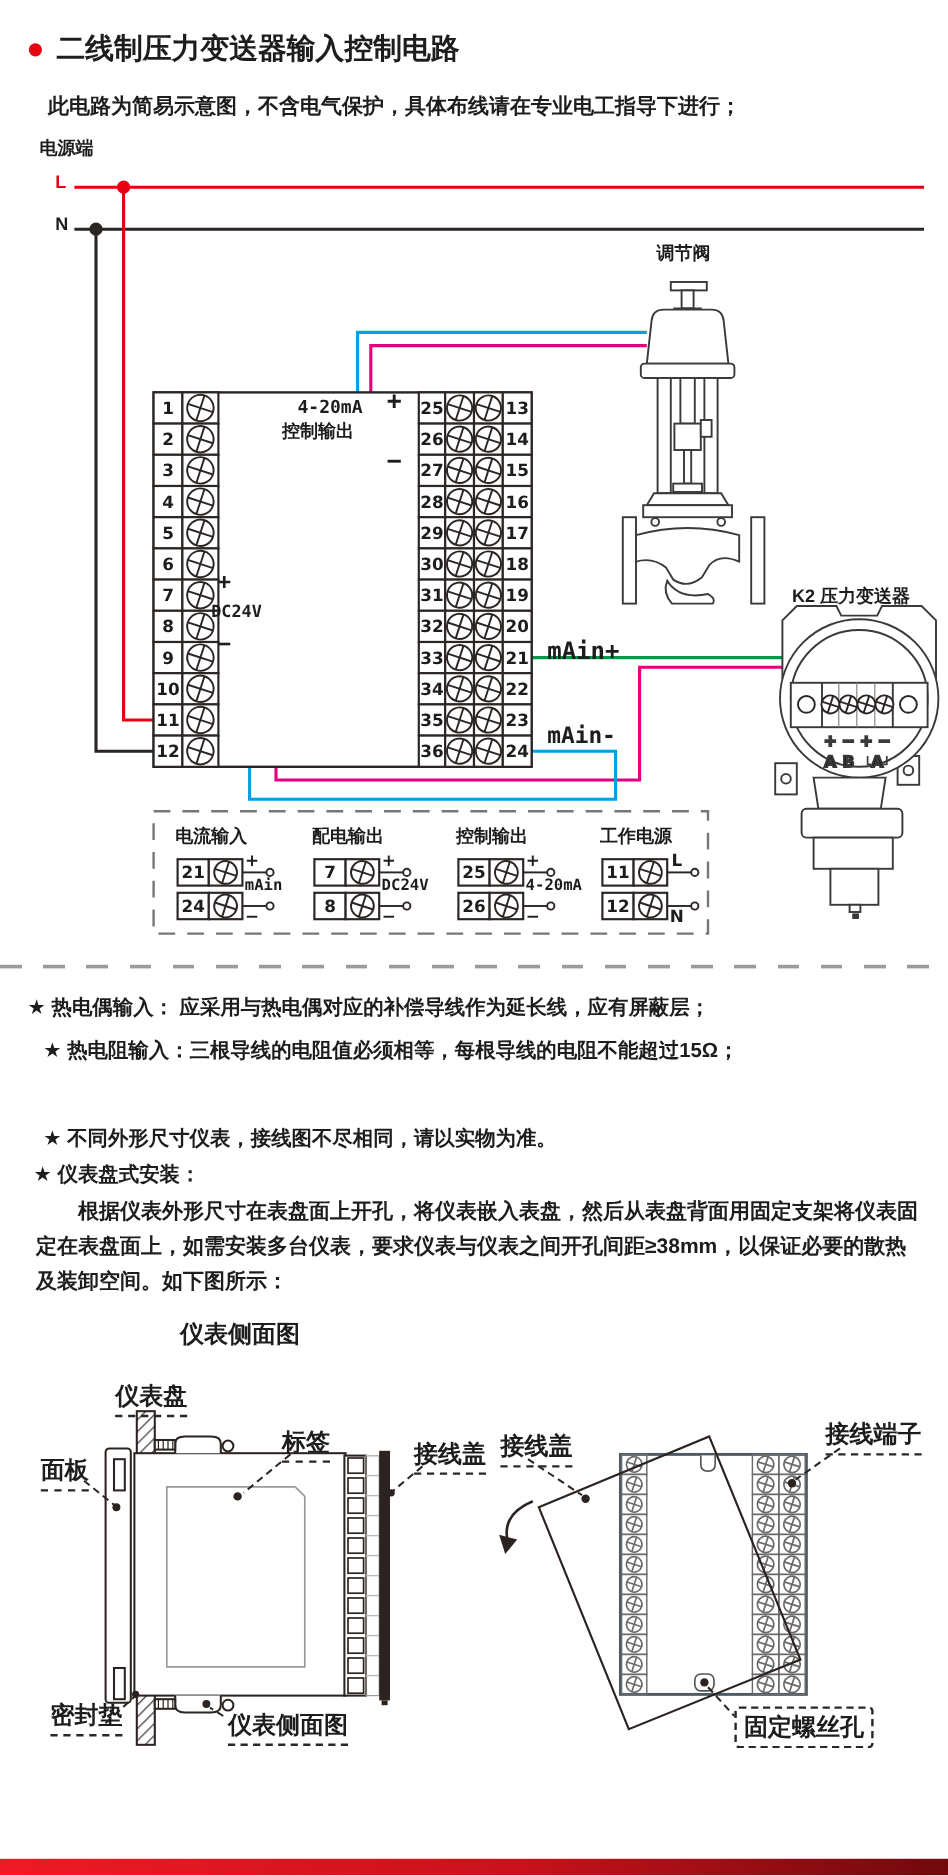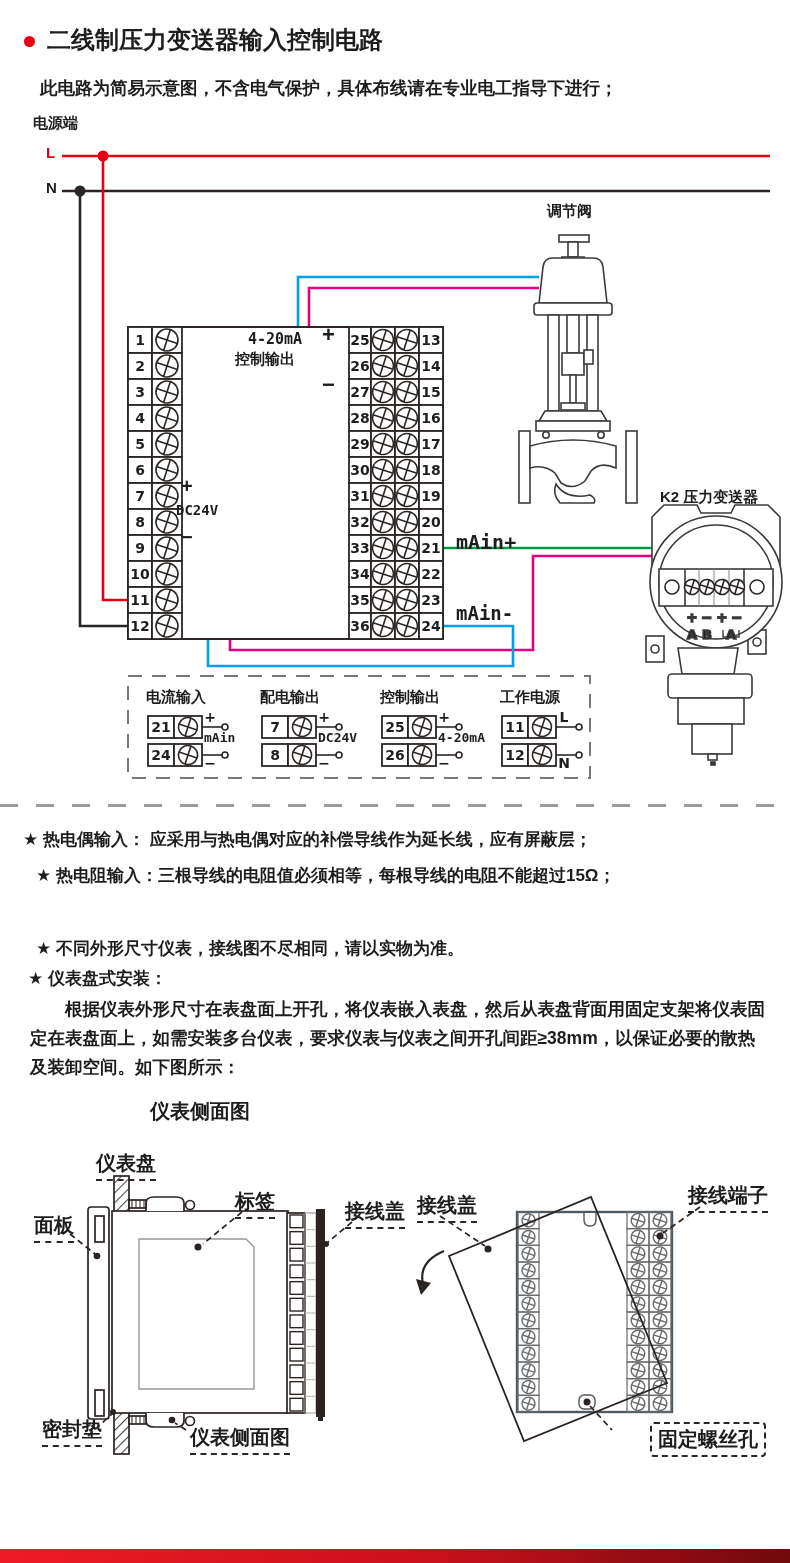--- a/index.html
+++ b/index.html
@@ -8,21 +8,21 @@
   .abs{position:absolute;}
   .b{font-weight:700;}
   .sb{font-weight:600;}
   .mono{font-family:"DejaVu Sans Mono","Liberation Mono",monospace;font-weight:700;}
   .dashu{border-bottom:2px dashed #2b2624;padding-bottom:2px;}
   .lbl{font-size:20px;font-weight:700;white-space:nowrap;text-align:right;}
   .star{font-size:17px;font-weight:600;white-space:nowrap;}
   .sep{height:3px;background:repeating-linear-gradient(90deg,#9a9a9a 0 18px,transparent 18px 36px);}
   .bullet{width:11px;height:11px;border-radius:50%;background:#e60012;}
   .footer{background:linear-gradient(90deg,#ef1a25 0%,#c9111b 55%,#70090d 100%);}
-  .dashbox{border:2px dashed #2b2624;border-radius:4px;padding:2px 6px;margin-left:38px;}
+  .dashbox{border:2px dashed #2b2624;border-radius:4px;padding:2px 6px;}
   svg text.tnum{font:700 14px "DejaVu Sans",sans-serif;fill:#1d1d1d;}
   svg text.ltitle{font:700 15px "DejaVu Sans",sans-serif;fill:#1d1d1d;}
   svg text.lsign{font:700 14px "DejaVu Sans",sans-serif;fill:#1d1d1d;}
   svg text.llab{font:700 13px "DejaVu Sans Mono","Liberation Mono",monospace;fill:#1d1d1d;}
   svg text.txs{font:700 13px "DejaVu Sans",sans-serif;fill:#1d1d1d;}
   svg .tbox{fill:#fff;stroke:#2b2624;stroke-width:1.8;}
   svg .screw{stroke:#2b2624;fill:#fff;stroke-width:1.6;}
   svg .rscrew{stroke:#6a6a6a;fill:#fff;stroke-width:1.4;}
   svg .wire{fill:none;stroke-width:2.6;}
   svg .leader{fill:none;stroke:#2b2624;stroke-width:1.7;stroke-dasharray:6 4;}

